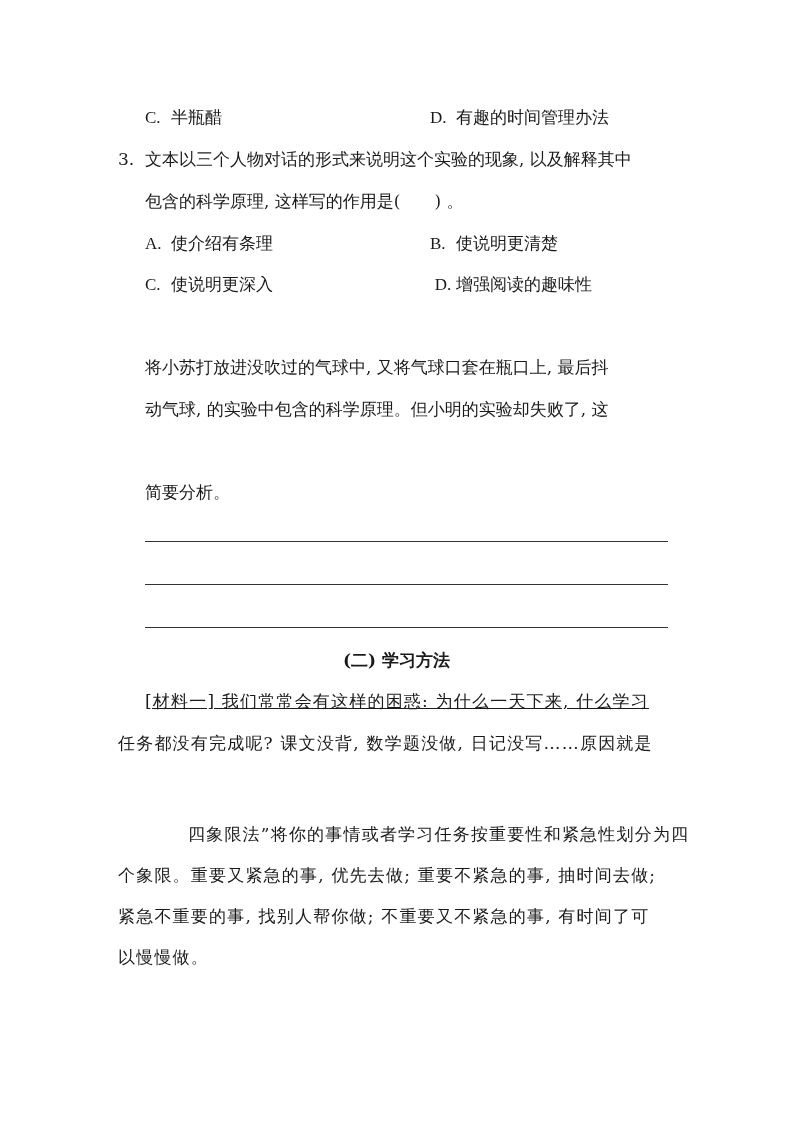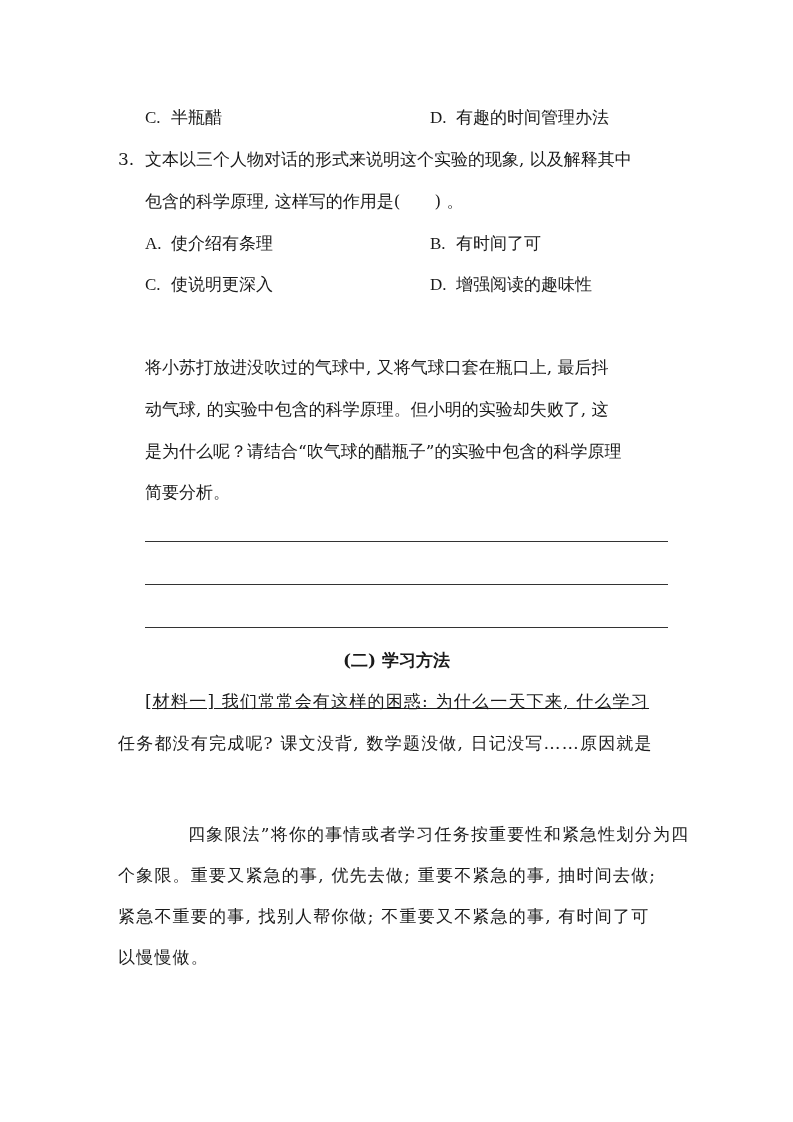--- a/index.html
+++ b/index.html
@@ -30,37 +30,34 @@
     <span class="qnum">3.</span><span>文本以三个人物对话的形式来说明这个实验的现象, 以及解释其中</span>
   </div>
   <div class="line" style="left:145px; top:190px;">
     <span>包含的科学原理, 这样写的作用是(　　) 。</span>
   </div>
 
   <div class="opt" style="left:145px; top:232px;">
     <span class="optlabel">A.</span><span>使介绍有条理</span>
   </div>
   <div class="opt" style="left:430px; top:232px;">
-    <span class="optlabel">B.</span><span>有时间了可</span>
+    <span class="optlabel">B.</span><span>使说明更清楚</span>
   </div>
   <div class="opt" style="left:145px; top:273px;">
     <span class="optlabel">C.</span><span>使说明更深入</span>
   </div>
-  <div class="opt" style="left:430px; top:273px;">
+  <div class="opt" style="left:430px; top:273px;text-align:center;">
     <span class="optlabel">D.</span><span>增强阅读的趣味性</span>
   </div>
 
   <div class="line" style="left:145px; top:356px;">
     <span>将小苏打放进没吹过的气球中, 又将气球口套在瓶口上, 最后抖</span>
   </div>
   <div class="line" style="left:145px; top:398px;">
     <span>动气球, 的实验中包含的科学原理。但小明的实验却失败了, 这</span>
-  </div>
-  <div class="line" style="left:145px; top:440px;">
-    <span>是为什么呢？请结合“吹气球的醋瓶子”的实验中包含的科学原理</span>
   </div>
   <div class="line" style="left:145px; top:481px;">
     <span>简要分析。</span>
   </div>
 
   <div class="answer-line" style="top:541px;"></div>
   <div class="answer-line" style="top:584px;"></div>
   <div class="answer-line" style="top:627px;"></div>
 
   <div class="heading" style="top:649px;">(二) 学习方法</div>

